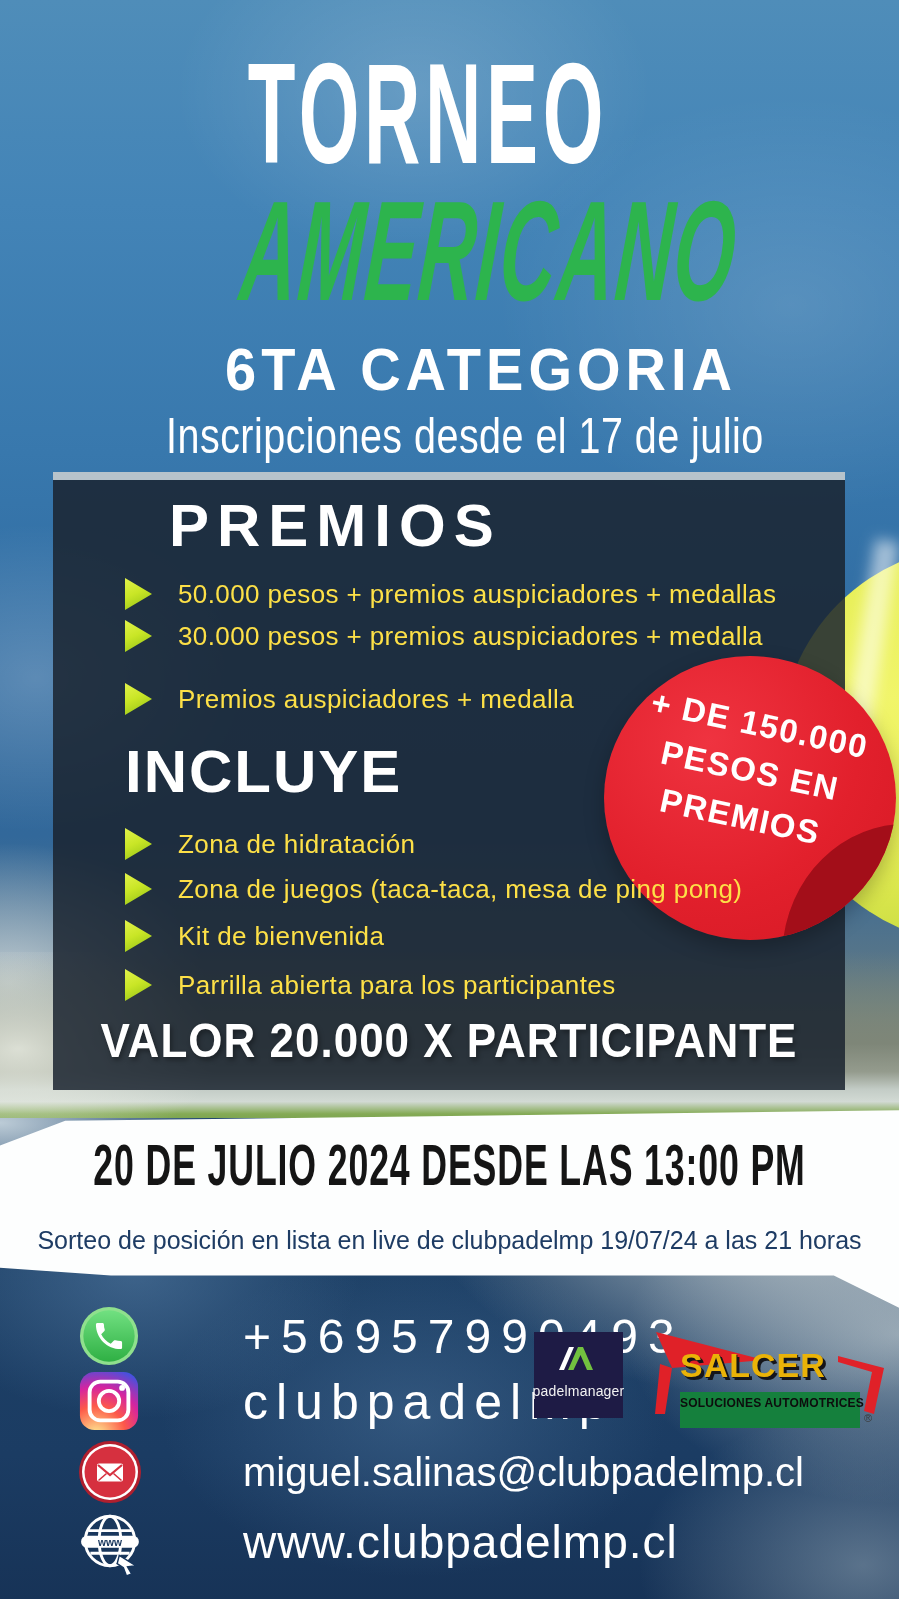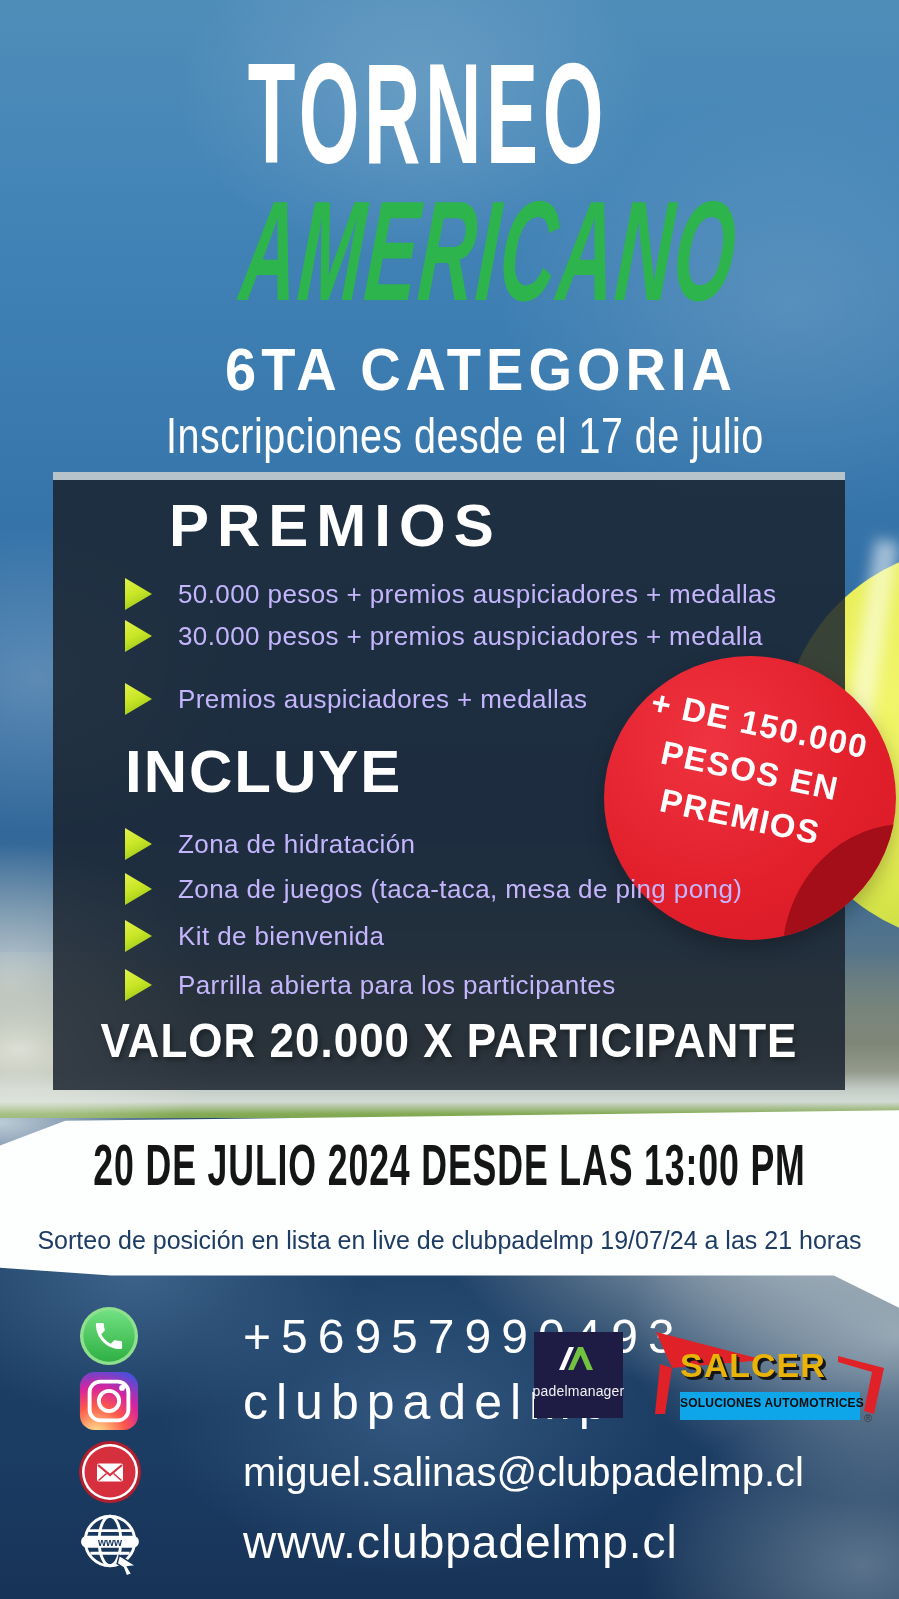--- a/index.html
+++ b/index.html
@@ -51,21 +51,21 @@
   .panel-strip{position:absolute;left:53px;top:472px;width:792px;height:8px;background:#b7c3cb;z-index:2;}
   .panel{position:absolute;left:53px;top:480px;width:792px;height:610px;background:rgba(26,35,47,.85);z-index:2;}
   .panel-content{position:absolute;left:53px;top:480px;width:792px;height:610px;z-index:4;}
   .sec-heading{position:absolute;color:#fff;font-weight:800;font-size:60px;line-height:64px;white-space:nowrap;}
   .h-premios{left:116px;top:14px;letter-spacing:8px;}
   .h-incluye{left:72px;top:260px;letter-spacing:2px;}
   .row{position:absolute;left:0;width:100%;height:36px;}
   .tri{position:absolute;left:72px;top:2px;width:27px;height:32px;
        background:linear-gradient(155deg,#e2f24b 0%,#c9e626 45%,#8cbd15 100%);
        clip-path:polygon(0 0,100% 50%,0 100%);}
-  .row-text{position:absolute;left:125px;top:0;font-size:26px;line-height:36px;color:#c4b5fd;
+  .row-text{position:absolute;left:125px;top:0;font-size:26px;line-height:36px;color:#fde047;
             letter-spacing:.4px;white-space:nowrap;}
   .valor{position:absolute;left:0;top:534px;width:100%;text-align:center;color:#fff;
          font-size:44px;font-weight:900;line-height:52px;letter-spacing:1px;white-space:nowrap;
          transform:scaleY(1.1);text-shadow:2px 3px 5px rgba(0,0,0,.35);}
 
   
   .badge{position:absolute;left:604px;top:656px;width:292px;height:284px;border-radius:50%;
          overflow:hidden;z-index:3;
          background:radial-gradient(circle at 36% 30%, #ef3340 0%, #e2202c 55%, #d51824 100%);
          box-shadow:0 8px 20px rgba(0,0,0,.25);}
@@ -93,21 +93,21 @@
   .c-ml{top:1440px;} .c-ml .ctext{font-size:40px;letter-spacing:0;}
   .c-wb{top:1510px;} .c-wb .ctext{font-size:46px;letter-spacing:1px;}
 
   
   .pm-box{position:absolute;left:534px;top:1332px;width:89px;height:86px;background:#1e1b45;z-index:6;
           display:flex;flex-direction:column;align-items:center;}
   .pm-label{color:#f2f2f2;font-size:14px;letter-spacing:.2px;margin-top:6px;}
   .salcer{position:absolute;left:652px;top:1320px;width:248px;height:106px;z-index:6;}
   .salcer-name{position:absolute;left:28px;top:26px;font-size:34px;font-weight:900;color:#eab308;
           letter-spacing:1px;white-space:nowrap;text-shadow:3px 3px 0 #15151a,1px 1px 0 #15151a;}
-  .salcer-tag{position:absolute;left:28px;top:72px;width:180px;height:28px;background:#0ea5e9;
+  .salcer-tag{position:absolute;left:28px;top:72px;width:180px;height:36px;background:#15803d;
           color:#0d0d0d;font-size:12px;font-weight:800;line-height:22px;text-align:center;
           letter-spacing:.2px;white-space:nowrap;}
   .salcer-reg{position:absolute;left:212px;top:92px;font-size:11px;color:#3a3a3a;}
 </style>
 </head>
 <body>
 
 <div class="poster">
 
   <div class="bg-sky"></div>
@@ -138,21 +138,21 @@
     <div class="row" style="top:96px">
       <span class="tri"></span>
       <span class="row-text">50.000 pesos + premios auspiciadores + medallas</span>
     </div>
     <div class="row" style="top:138px">
       <span class="tri"></span>
       <span class="row-text">30.000 pesos + premios auspiciadores + medalla</span>
     </div>
     <div class="row" style="top:201px">
       <span class="tri"></span>
-      <span class="row-text">Premios auspiciadores + medallas</span>
+      <span class="row-text">Premios auspiciadores + medalla</span>
     </div>
 
     <div class="sec-heading h-incluye">INCLUYE</div>
 
     <div class="row" style="top:346px">
       <span class="tri"></span>
       <span class="row-text">Zona de hidratación</span>
     </div>
     <div class="row" style="top:391px">
       <span class="tri"></span>

